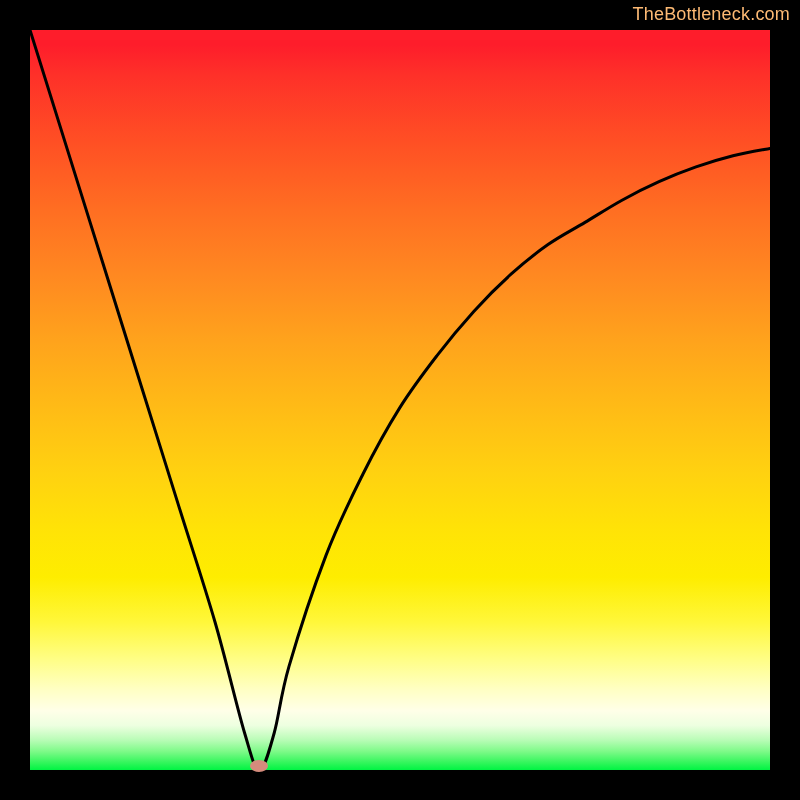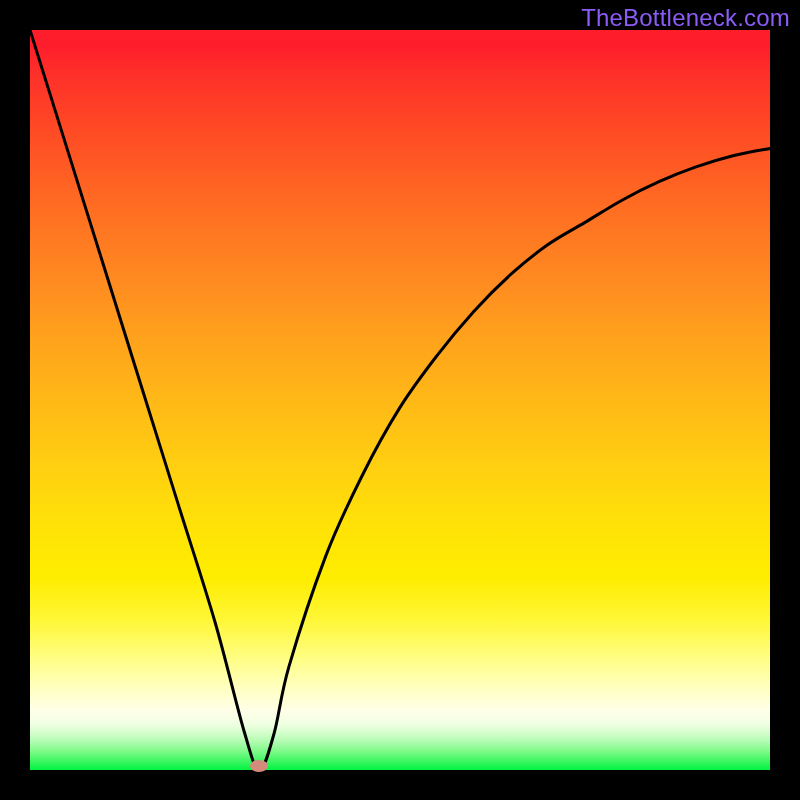--- a/index.html
+++ b/index.html
@@ -60,22 +60,22 @@
     width: 18px;
     height: 12px;
     background: #d58b7c;
     border-radius: 50%;
     transform: translate(-50%, -50%);
   }
   .watermark {
     position: absolute;
     top: 4px;
     right: 10px;
-    color: #8b5cf6;
-    font-size: 24px;
+    color: #fdba74;
+    font-size: 18px;
     letter-spacing: 0.2px;
     user-select: none;
   }
 </style>
 </head>
 <body>
 
 <div class="frame">
 
   <div class="plot-area">

